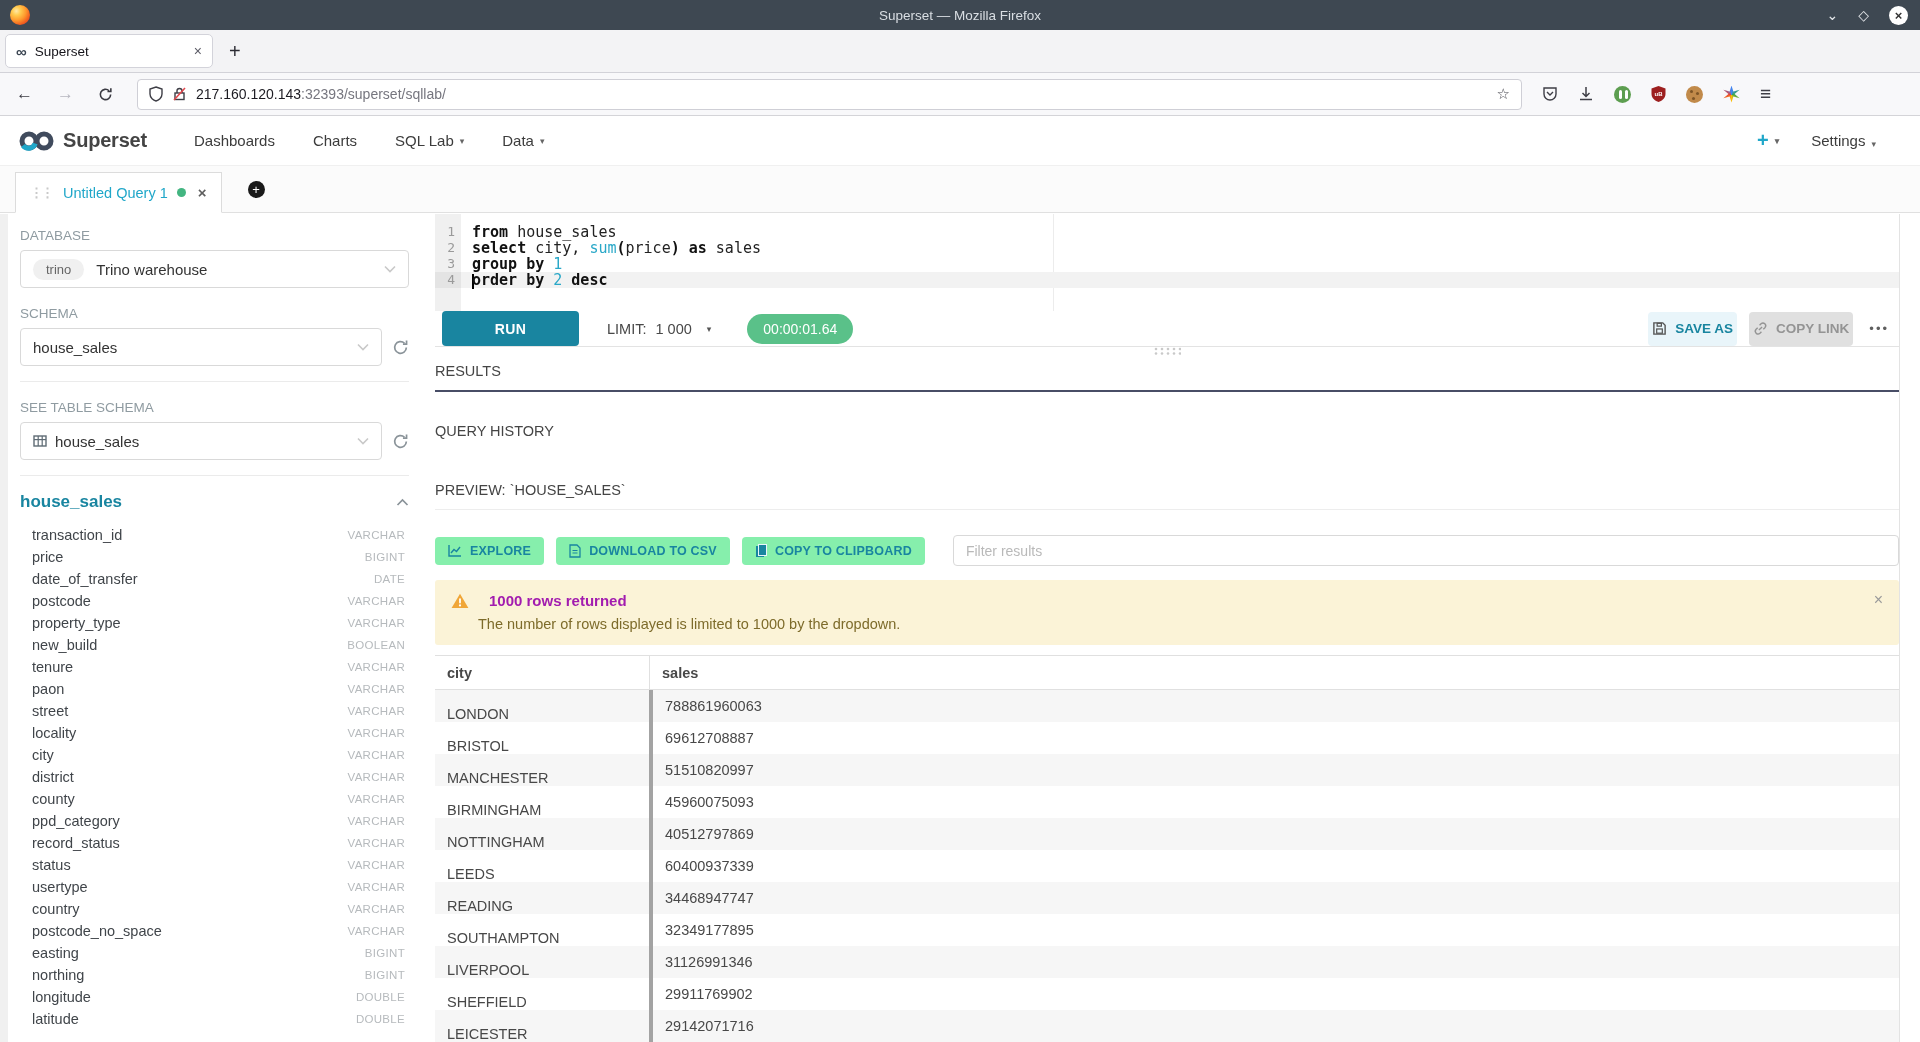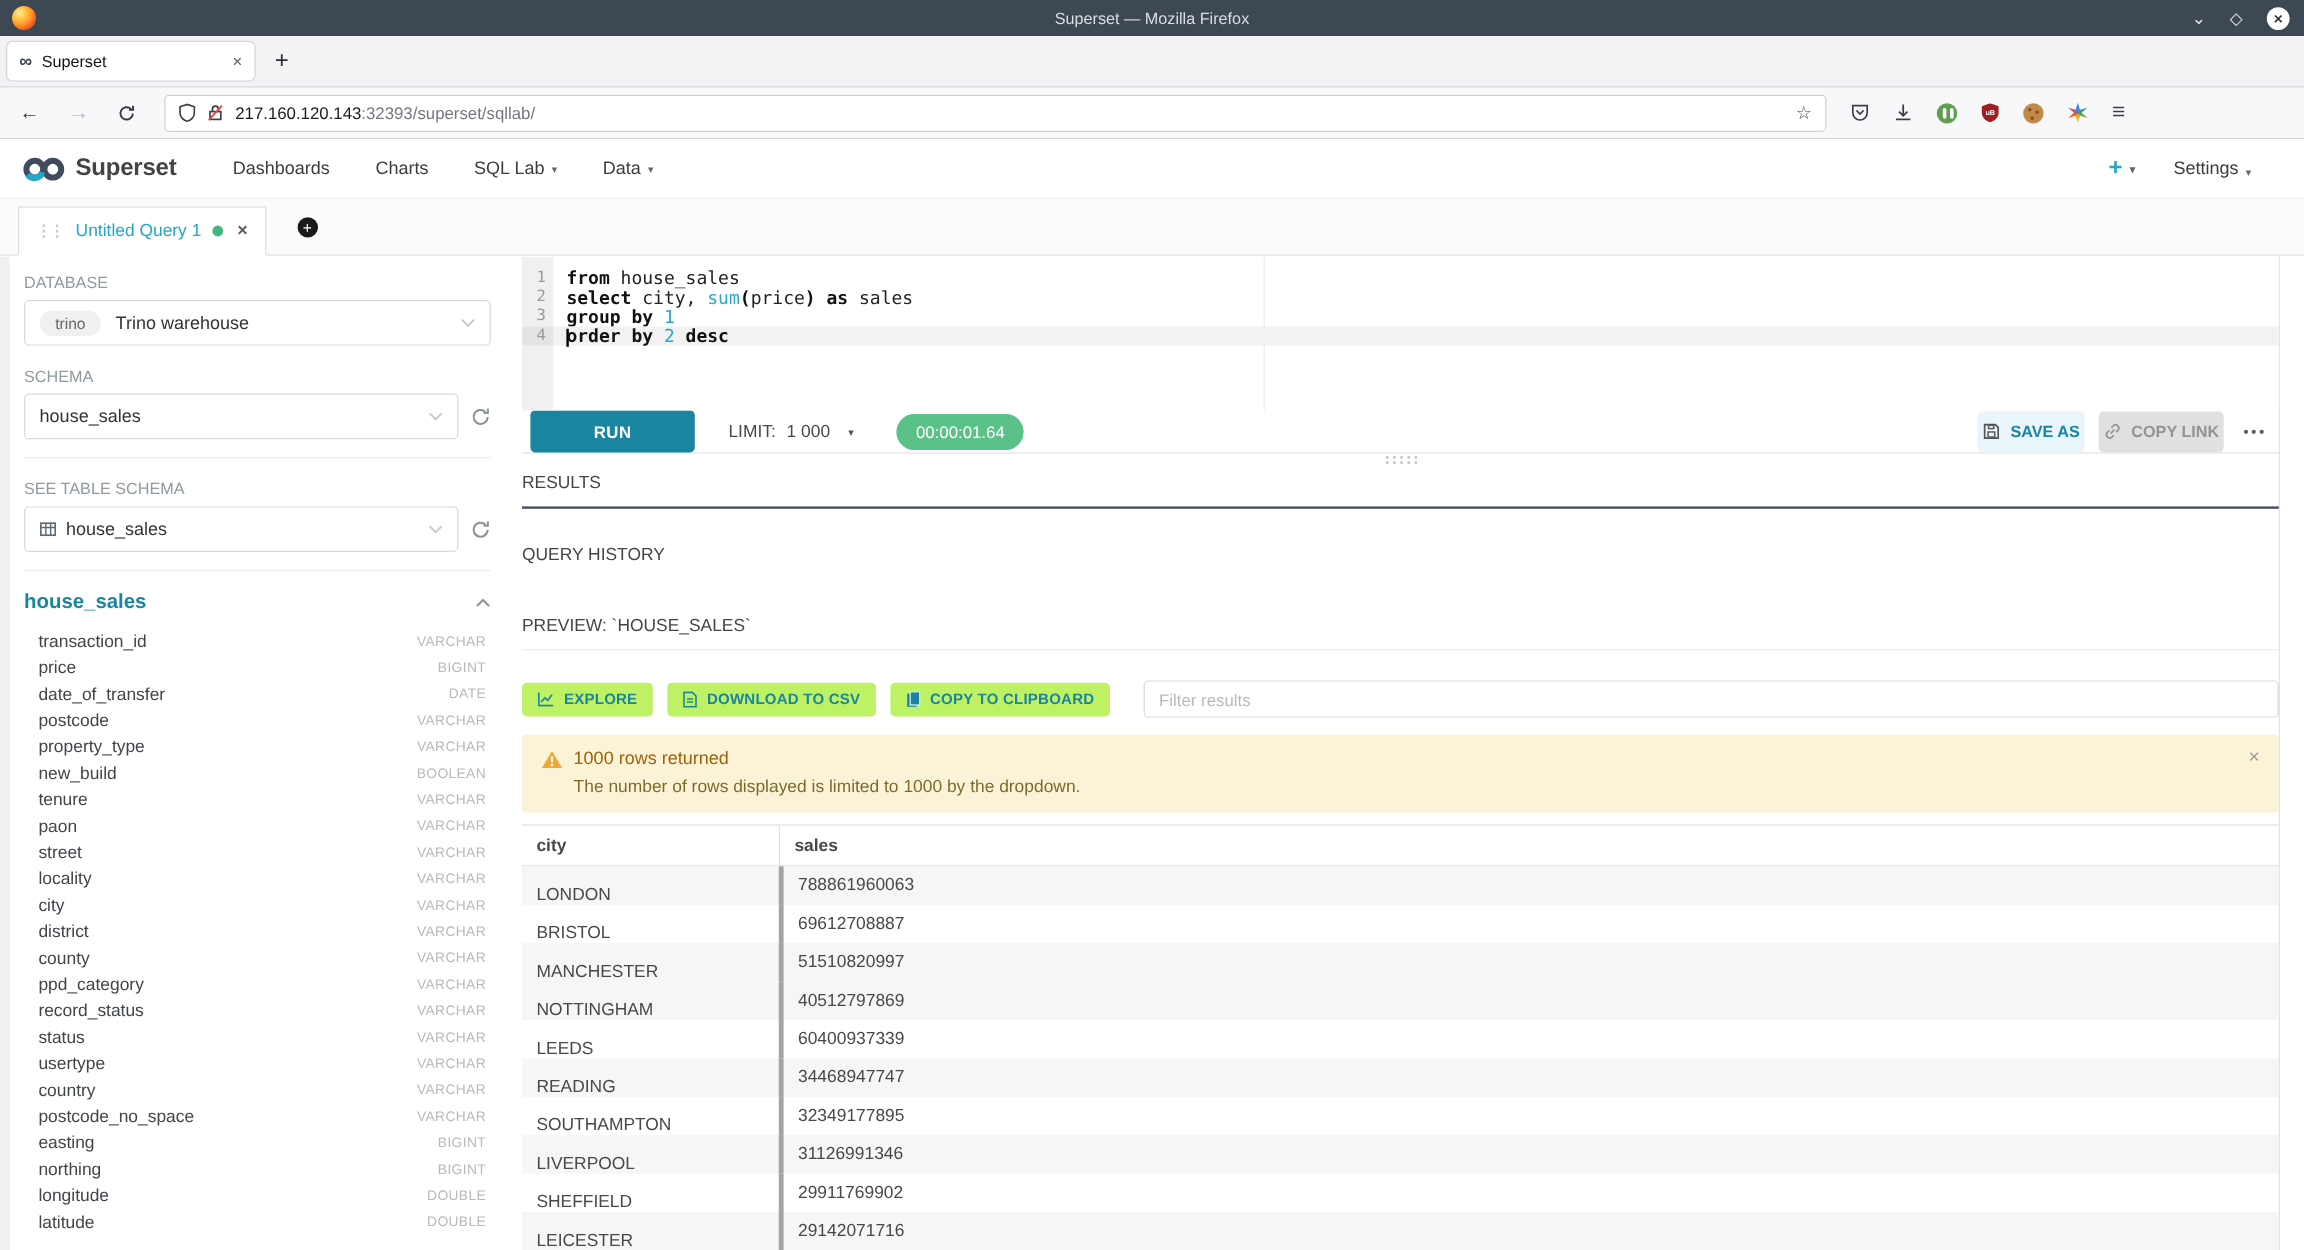--- a/index.html
+++ b/index.html
@@ -121,28 +121,28 @@
   .more-btn { color:#5f5f5f; font-size:13px; letter-spacing:2px; margin-left:4px; }
 
   .drag-row { height:13px; display:flex; align-items:center; justify-content:center; }
 
   .res-tabs { display:flex; gap:32px; padding-top:8px; border-bottom:1px solid #ededed;flex-direction:column; }
   .res-tab { font-size:14.5px; color:#454545; padding-bottom:11px; cursor:pointer; }
   .res-tab.active { border-bottom:2px solid #484d66; margin-bottom:-1px; }
 
   .res-actions { display:flex; align-items:center; margin-top:25px; }
   .act-btn { display:flex; align-items:center; gap:8px; height:28px; padding:0 13px; margin-right:12px; border-radius:4px;
-    background:#bef264; color:#1985a0; font-size:12.5px; font-weight:bold; letter-spacing:0.2px; border:none; font-family:inherit; }
+    background:#86efac; color:#1985a0; font-size:12.5px; font-weight:bold; letter-spacing:0.2px; border:none; font-family:inherit; }
   .filter-input { flex:1; height:31px; margin-left:16px; border:1px solid #d9d9d9; border-radius:4px;
     padding:0 12px; font-size:14px; color:#333; font-family:inherit; outline:none; }
   .filter-input::placeholder { color:#b9b9b9; }
 
   .alert { margin-top:14px; background:#fbf3d7; border-radius:3px; padding:12px 16px 13px 16px; position:relative; }
   .alert-head { display:flex; align-items:center; gap:9px; }
-  .alert-title { font-size:15px; font-weight:normal; color:#a16207; }
+  .alert-title { font-size:15px; font-weight:bold; color:#a21caf;margin-left:11px; }
   .alert-body { margin:7px 0 0 27px; font-size:14.5px; color:#7d6b2a; }
   .alert-close { position:absolute; right:16px; top:11px; color:#9a9a9a; font-size:16px; cursor:pointer; }
 
   .res-table { margin-top:10px; border-top:1px solid #e0e0e0; }
   .thead { display:flex; height:34px; align-items:center; border-bottom:1px solid #e0e0e0; font-weight:bold; font-size:14.5px; color:#484848; }
   .trow { display:flex; height:32px; align-items:flex-end; font-size:14.5px; color:#484848; }
   .trow.odd { background:#f6f6f6; }
   .tcell, .thcell { padding-left:12px; }
   .c1 { width:214px; flex:none; }
   .c2 { flex:1; border-left:4px solid #a3a3a3; height:100%; display:flex; align-items:center; }
@@ -602,20 +602,24 @@
               <div class="tcell c2">788861960063</div>
             </div>
             <div class="trow">
               <div class="tcell c1">BRISTOL</div>
               <div class="tcell c2">69612708887</div>
             </div>
             <div class="trow odd">
               <div class="tcell c1">MANCHESTER</div>
               <div class="tcell c2">51510820997</div>
             </div>
+            <div class="trow">
+              <div class="tcell c1">BIRMINGHAM</div>
+              <div class="tcell c2">45960075093</div>
+            </div>
             <div class="trow odd">
               <div class="tcell c1">NOTTINGHAM</div>
               <div class="tcell c2">40512797869</div>
             </div>
             <div class="trow">
               <div class="tcell c1">LEEDS</div>
               <div class="tcell c2">60400937339</div>
             </div>
             <div class="trow odd">
               <div class="tcell c1">READING</div>

